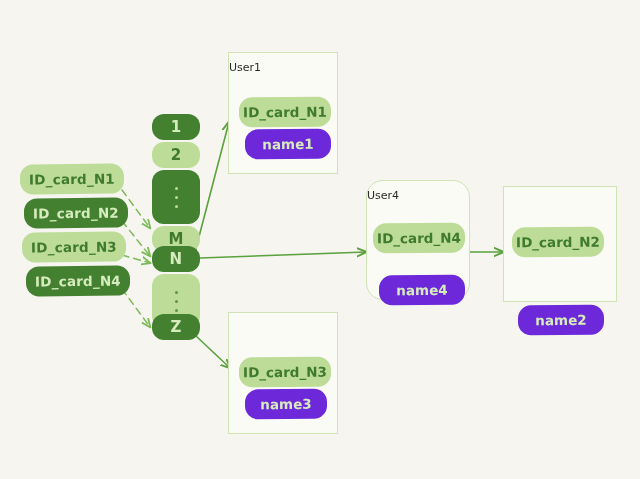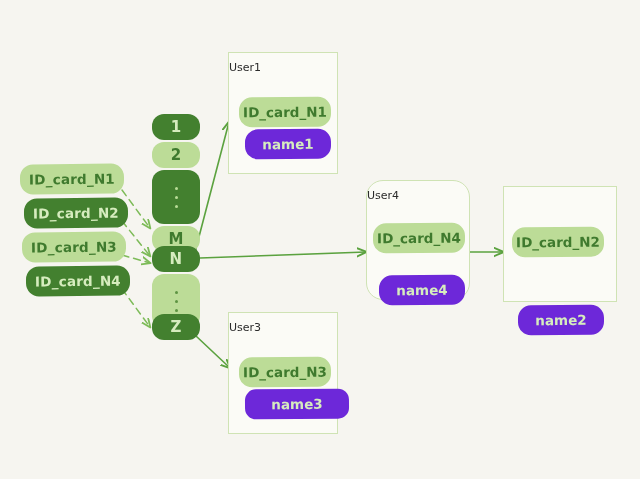--- a/index.html
+++ b/index.html
@@ -143,18 +143,17 @@
     <div class="field light" style="left:6px;top:42px;width:92px;">ID_card_N4</div>
     <div class="field dark" style="left:12px;top:74px;width:86px;margin-top:20px;">name4</div>
   </div>
 
   <div class="userbox" style="left:503px;top:186px;width:114px;height:116px;">
     <div class="field light" style="left:8px;top:40px;width:92px;">ID_card_N2</div>
     <div class="field dark" style="left:14px;top:72px;width:86px;margin-top:46px;">name2</div>
   </div>
 
   <div class="userbox" style="left:228px;top:312px;width:110px;height:122px;">
-    <div class="usertitle">User3</div>
     <div class="field light" style="left:10px;top:44px;width:92px;">ID_card_N3</div>
-    <div class="field dark" style="left:16px;top:76px;width:104px;border-radius:11px;">name3</div>
+    <div class="field dark" style="left:16px;top:76px;width:82px;">name3</div>
   </div>
 
 </div>
 
 </body></html>

